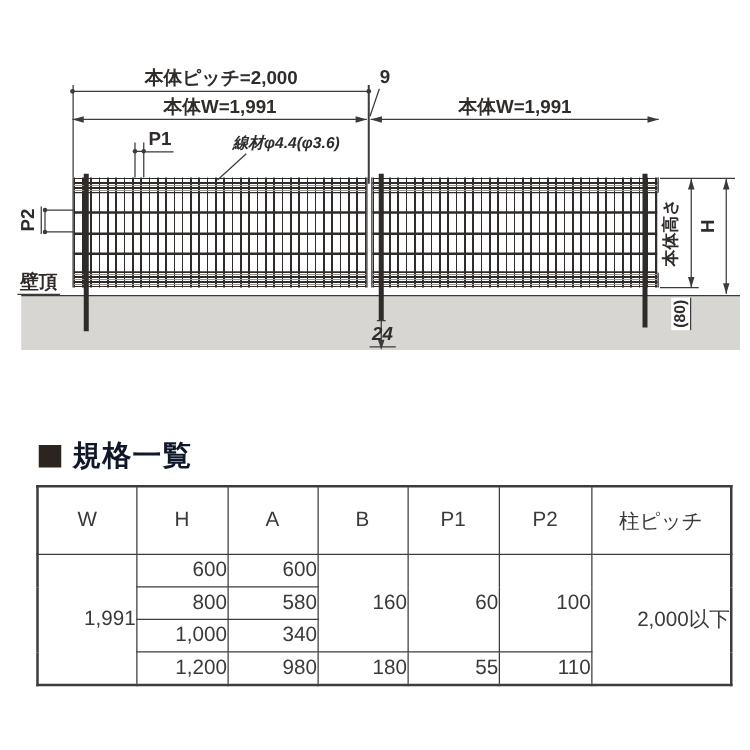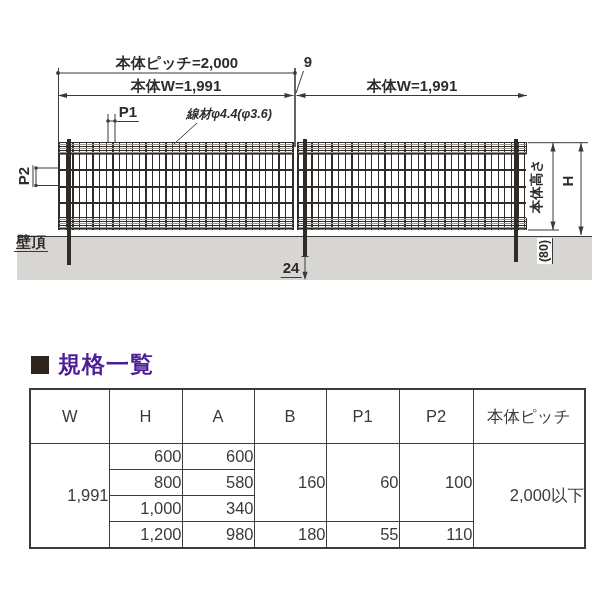--- a/index.html
+++ b/index.html
@@ -38,21 +38,21 @@
   .ctr{transform:translateX(-50%);}
   .vlabel{position:absolute;white-space:nowrap;font-weight:600;color:#2f2c2a;
           transform:translate(-50%,-50%) rotate(-90deg);}
   .ul{border-bottom:1.6px solid #3b3b3b;padding:0 2px 1px 2px;}
   .s15{font-size:15px;line-height:17px;}
   .s13{font-size:12.5px;line-height:14px;font-style:italic;}
   .whitebg{background:#ffffff;}
   
   #spec-title{position:absolute;left:31px;top:349px;display:flex;align-items:center;gap:9px;}
   #spec-title .sq{width:18px;height:18px;background:#2b241f;}
-  #spec-title .txt{font-size:23px;font-weight:700;color:#4c1d95;letter-spacing:1px;}
+  #spec-title .txt{font-size:23px;font-weight:700;color:#0f172a;letter-spacing:1px;}
   #spec-table{
     position:absolute;left:29px;top:388px;border-collapse:collapse;table-layout:fixed;
     font-size:16.5px;color:#3a3a3a;
   }
   #spec-table th,#spec-table td{
     border:1px solid #3c3c3c;text-align:center;vertical-align:middle;
     font-weight:400;padding:0;
   }
   #spec-table{border:2px solid #3c3c3c;}
   #spec-table tr.hd th{height:53px;}
@@ -120,22 +120,22 @@
       </g>
     </svg>
 
     <div class="lbl ctr s15" style="left:177px;top:54px;">本体ピッチ=2,000</div>
     <div class="lbl ctr s15" style="left:176px;top:77px;">本体W=1,991</div>
     <div class="lbl ctr s15" style="left:412px;top:77px;">本体W=1,991</div>
     <div class="lbl ctr s15" style="left:308px;top:53px;">9</div>
     <div class="lbl ctr s15 ul" style="left:128px;top:103px;">P1</div>
     <div class="vlabel s15 ul" style="left:24px;top:176px;">P2</div>
     <div class="lbl ctr s13" style="left:229px;top:107px;">線材φ4.4(φ3.6)</div>
-    <div class="lbl s15 ul" style="left:14px;top:233px;">壁頂</div>
-    <div class="lbl ctr s15 ul" style="left:291px;top:259px;">24</div>
+    <div class="lbl s15 ul" style="left:14px;top:217px;">壁頂</div>
+    <div class="lbl ctr s15 ul" style="left:306px;top:259px;font-style:italic;">24</div>
     <div class="vlabel whitebg" style="left:537px;top:186px;font-size:13.5px;padding:2px 5px;">本体高さ</div>
     <div class="vlabel s15" style="left:567px;top:181px;">H</div>
     <div class="vlabel whitebg ul" style="left:545px;top:251px;font-size:12.5px;">(80)</div>
   </div>
 
   <div id="spec-title">
     <span class="sq"></span>
     <span class="txt">規格一覧</span>
   </div>
 
@@ -150,21 +150,21 @@
       <col style="width:112px">
     </colgroup>
     <tbody>
         <tr class="hd">
       <th>W</th>
       <th>H</th>
       <th>A</th>
       <th>B</th>
       <th>P1</th>
       <th>P2</th>
-      <th>本体ピッチ</th>
+      <th>柱ピッチ</th>
     </tr>
     <tr class="dr">
       <td rowspan="4">1,991</td>
       <td>600</td>
       <td>600</td>
       <td rowspan="3">160</td>
       <td rowspan="3">60</td>
       <td rowspan="3">100</td>
       <td rowspan="4">2,000以下</td>
     </tr>

